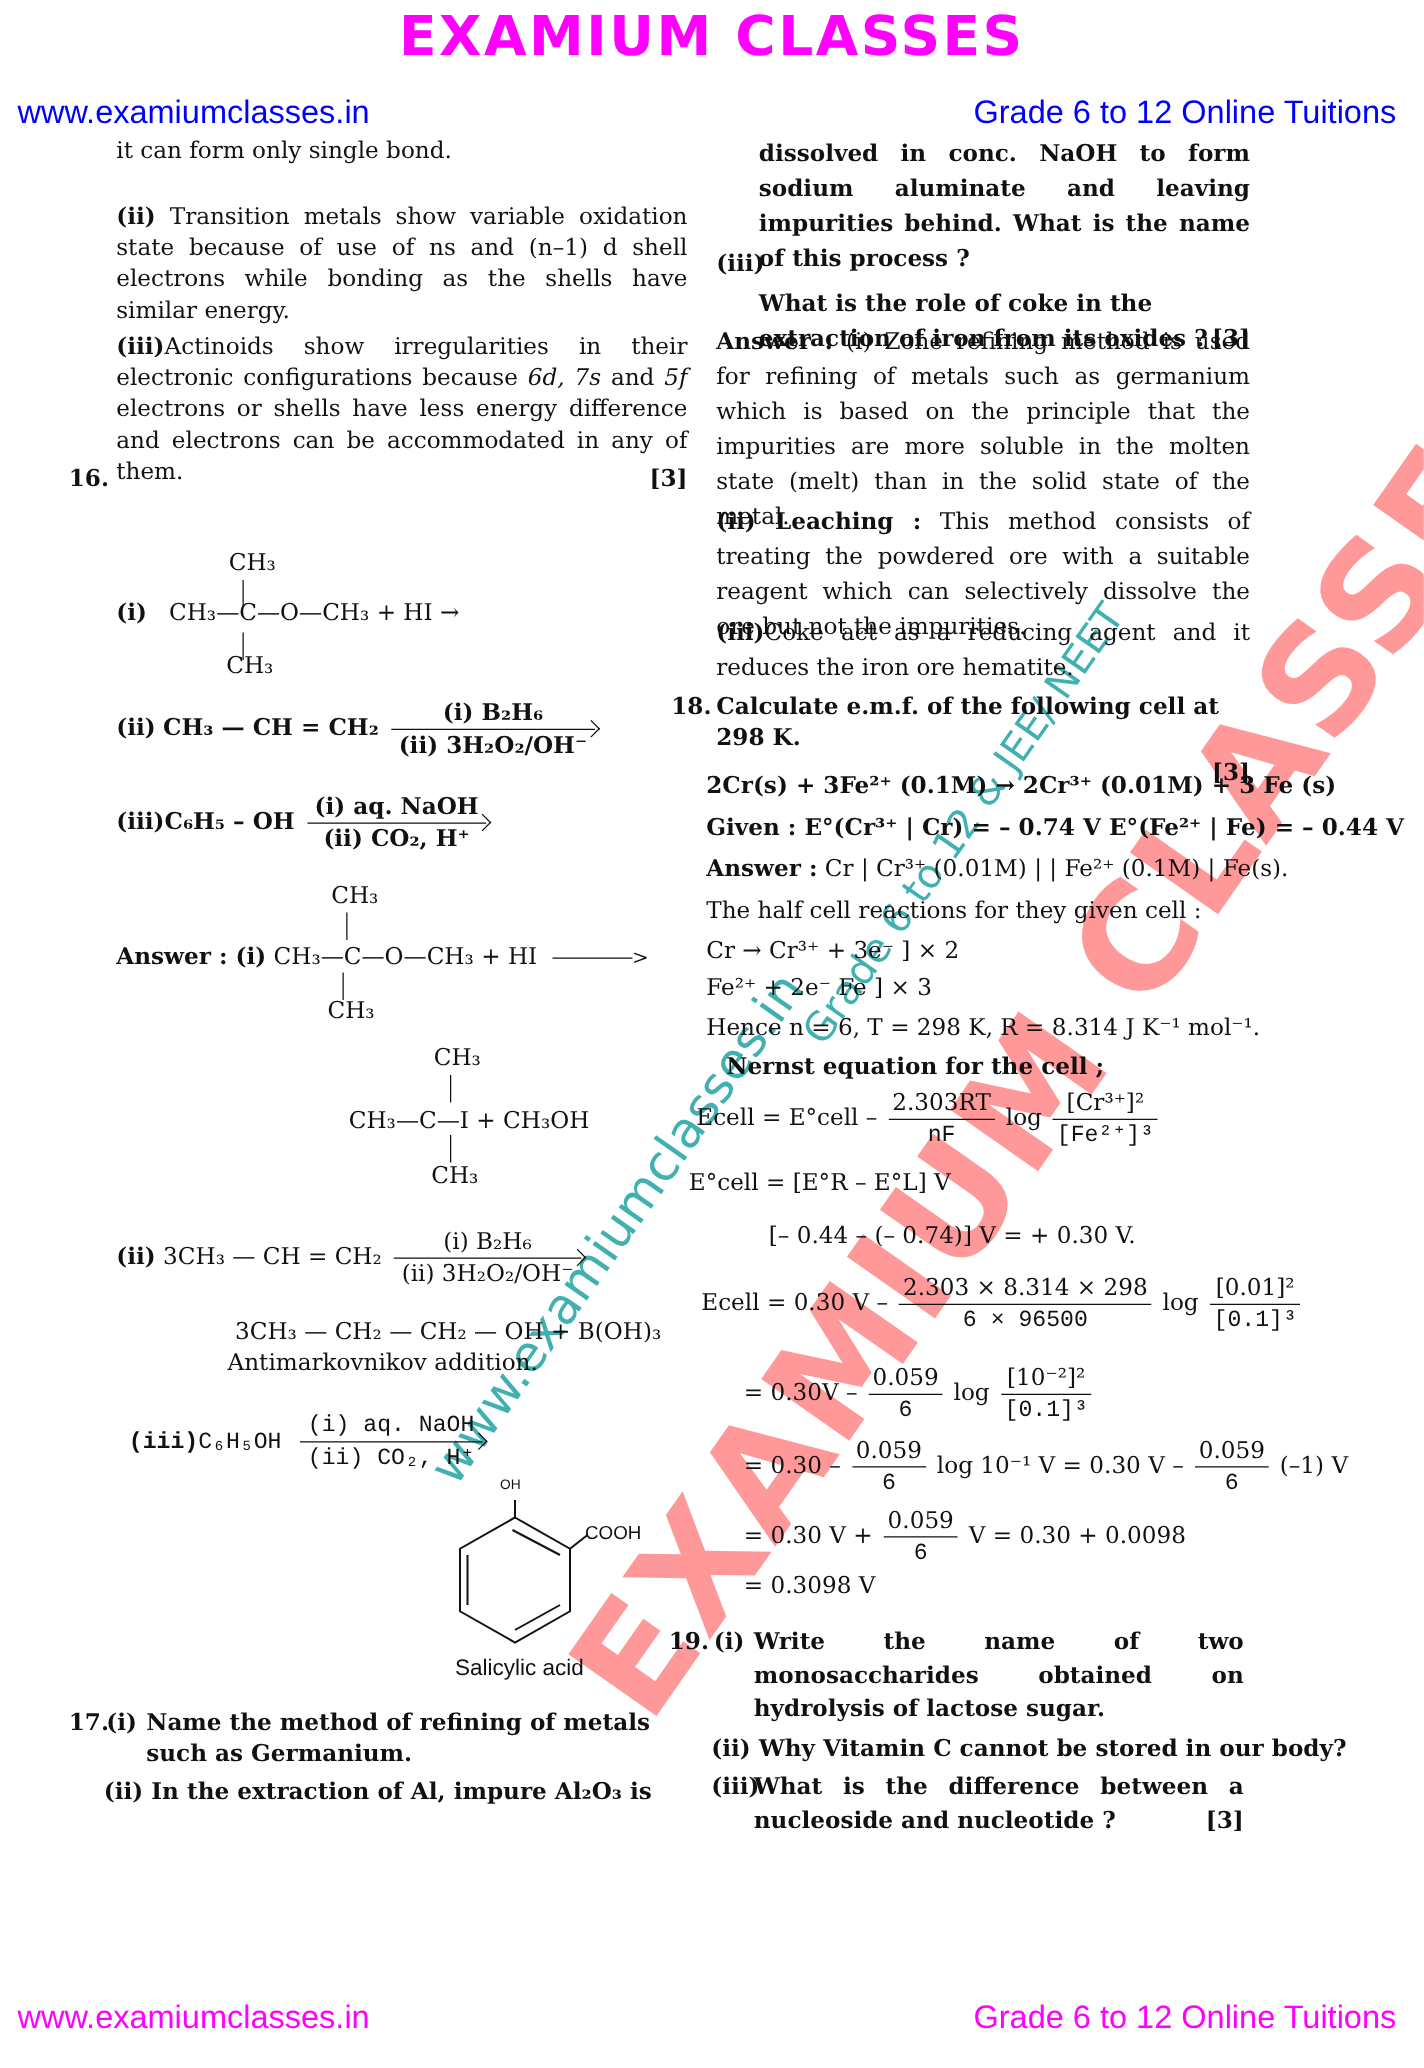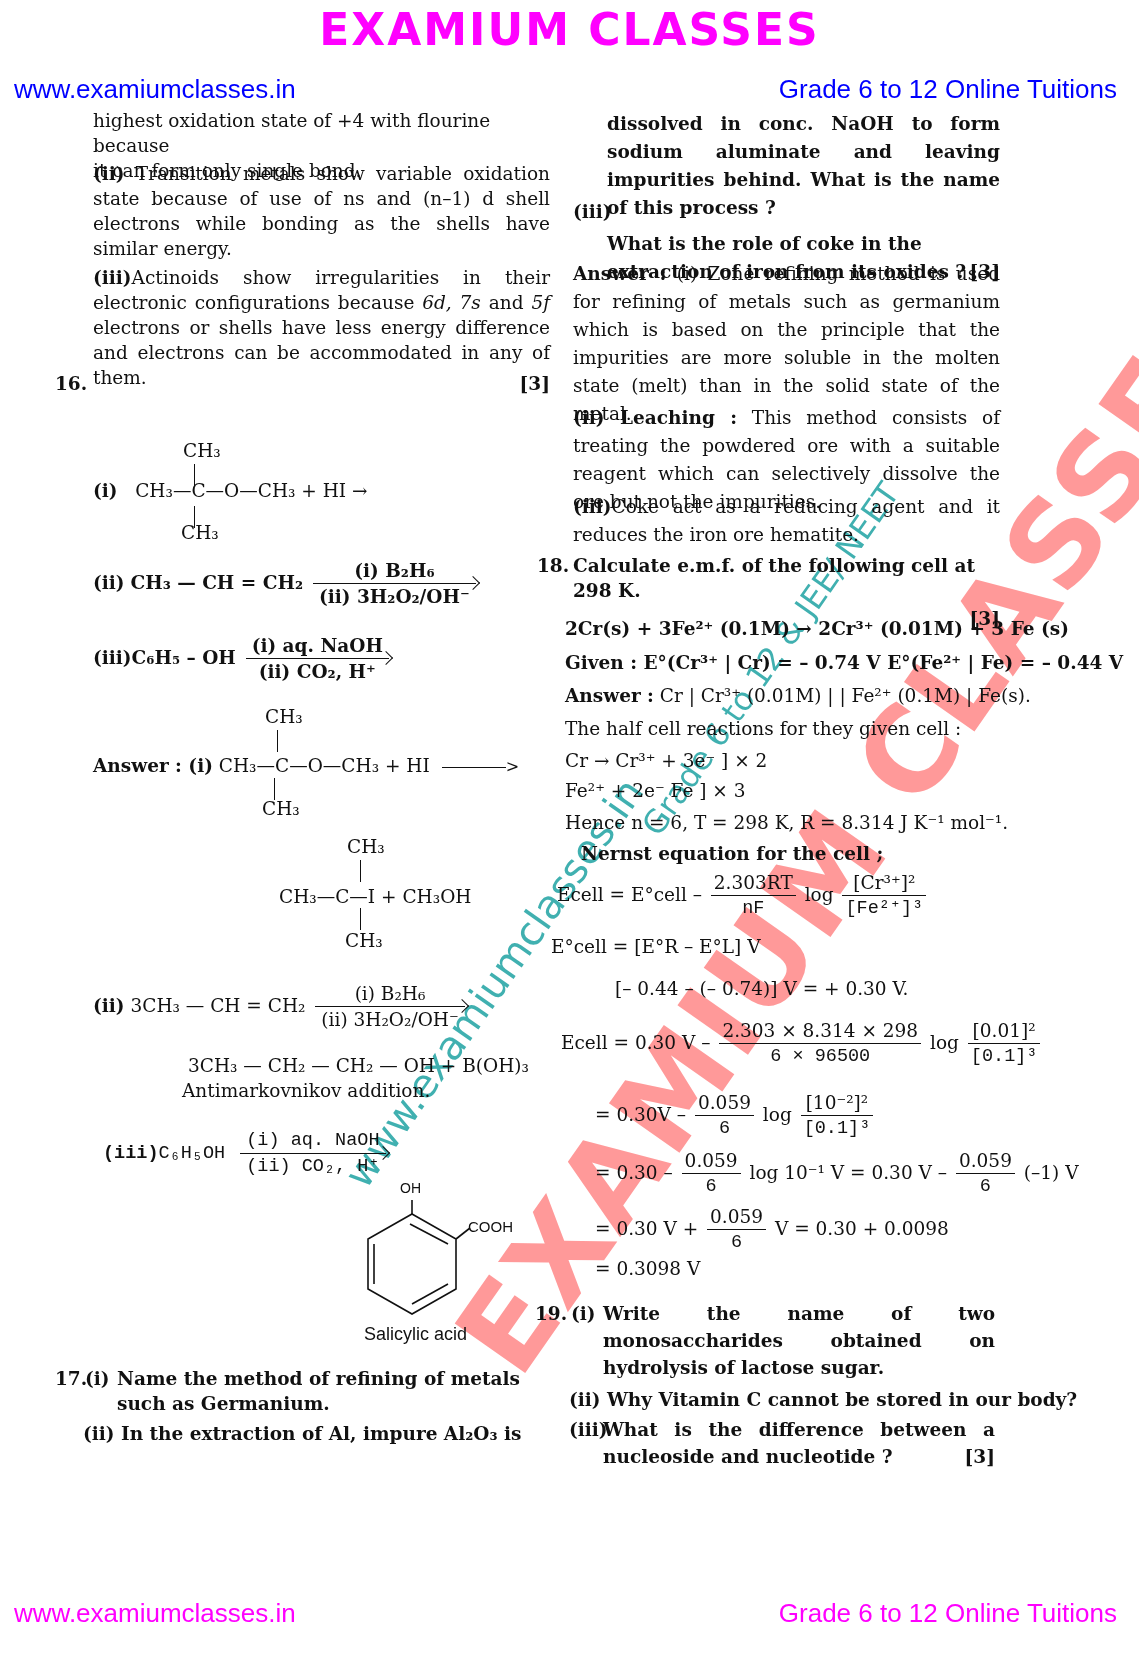--- a/index.html
+++ b/index.html
@@ -51,21 +51,20 @@
 <div class="brand">EXAMIUM CLASSES</div>
 <div class="hdr-l">www.examiumclasses.in</div>
 <div class="hdr-r">Grade 6 to 12 Online Tuitions</div>
 
 <div class="wm-big">EXAMIUM CLASSES</div>
 <div class="wm-url">www.examiumclasses.in</div>
 <div class="wm-grade">Grade 6 to 12 &amp; JEE/ NEET</div>
 
 <div class="col col-left">
   <div class="p" style="left:38px; top:0; width:457px;">
-    <div>highest oxidation state of +4 with flourine because</div>
     <div>it can form only single bond.</div>
   </div>
   <div class="p just" style="left:38px; top:53px; width:457px;">
     <span class="b">(ii)</span>
     <span>Transition metals show variable oxidation state because of use of ns and (n–1) d shell electrons while bonding as the shells have similar energy.</span>
   </div>
   <div class="p just" style="left:38px; top:157px; width:457px;">
     <span class="b">(iii)</span><span>Actinoids show irregularities in their electronic configurations because </span><span class="ital">6d, 7s</span><span> and </span><span class="ital">5f</span><span> electrons or shells have less energy difference and electrons can be accommodated in any of them.</span>
   </div>
 
@@ -145,21 +144,21 @@
     <svg width="200" height="170" viewBox="0 0 200 170">
       <g stroke="#111" stroke-width="1.6" fill="none">
         <polygon points="52,30 96,55 96,105 52,130 8,105 8,55"></polygon>
         <line x1="50" y1="40" x2="88" y2="60"></line>
         <line x1="14" y1="60" x2="14" y2="100"></line>
         <line x1="52" y1="120" x2="88" y2="100"></line>
         <line x1="52" y1="30" x2="52" y2="16"></line>
         <line x1="96" y1="55" x2="110" y2="44"></line>
       </g>
     </svg>
-    <div class="p" style="left:40px; top:-8px; font-family:'Liberation Sans',sans-serif; font-size:14px;">OH</div>
+    <div class="p" style="left:40px; top:-8px; font-family:'Liberation Sans',sans-serif; font-size:11px;">OH</div>
     <div class="p" style="left:108px; top:30px; font-family:'Liberation Sans',sans-serif; font-size:15px;">COOH</div>
     <div class="p" style="left:4px; top:138px; font-family:'Liberation Sans',sans-serif; font-size:18px; white-space:nowrap;">Salicylic acid</div>
   </div>
 
   <div class="p b" style="left:0; top:1258px; width:495px;">
     <span class="qn">17.</span>
     <span class="p" style="left:30px;">(i)</span>
     <div style="margin-left:62px;">Name the method of refining of metals such as Germanium.</div>
     <div style="margin-left:28px; margin-top:5px;" class="just">
       <span>(ii)</span>

